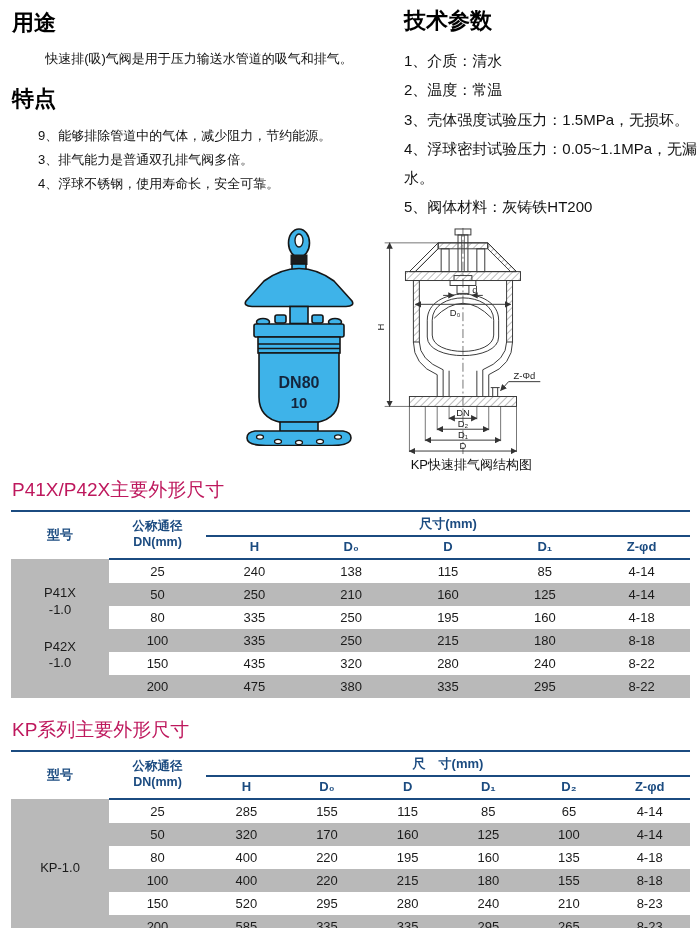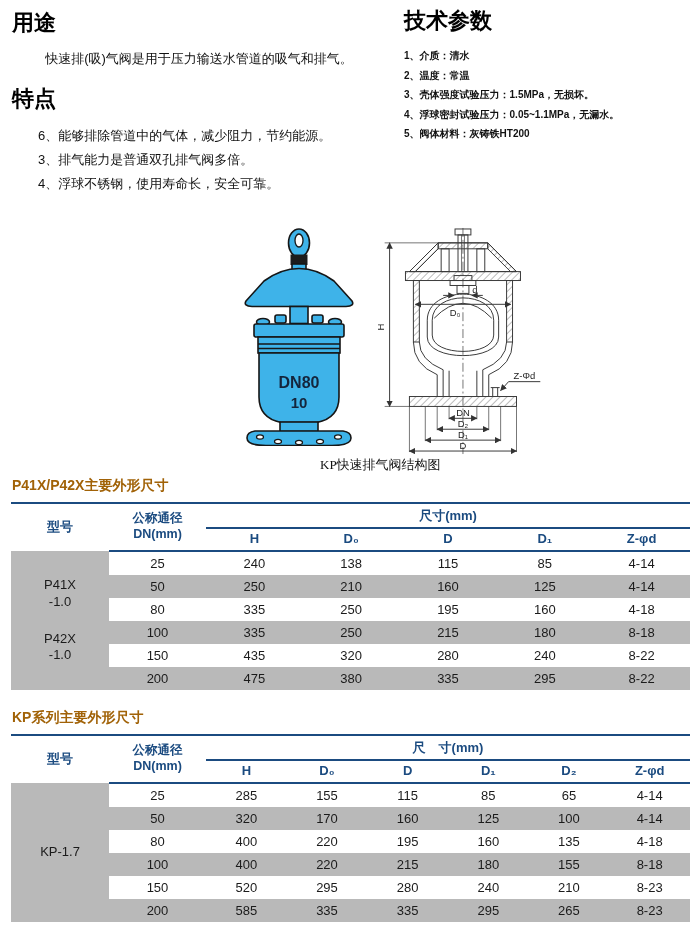--- a/index.html
+++ b/index.html
@@ -12,26 +12,26 @@
     width:700px;height:928px;position:relative;background:#fff;
     font-family:"Liberation Sans","DejaVu Sans",sans-serif;color:var(--ink);
     overflow:hidden;
   }
   .sec-title{font-size:22px;font-weight:bold;margin:0 0 10px 0;color:#000;}
   .indent-par{font-size:13px;line-height:1.75;text-indent:2em;margin:0;text-align:center;}
   #usage{position:absolute;left:12px;top:8px;width:348px;}
   #features{position:absolute;left:12px;top:84px;width:352px;}
   .feat-item{font-size:13px;line-height:1.85;text-indent:2em;}
   #tech{position:absolute;left:404px;top:6px;width:294px;}
-  .tech-item{font-size:10px;line-height:1.95;font-weight:bold;}
+  .tech-item{font-size:15px;line-height:1.95;}
   #valve-illustration{position:absolute;left:233px;top:227px;width:132px;height:219px;}
   #structure-diagram{position:absolute;left:374px;top:226px;width:170px;height:230px;}
-  #figure-caption{position:absolute;left:320px;top:456px;width:220px;text-align:left;font-size:13px;font-family:Liberation Serif, serif;}
+  #figure-caption{position:absolute;left:312px;top:456px;width:220px;text-align:right;font-size:13px;}
   #tables{position:absolute;left:0;top:477px;width:700px;}
-  .tbl-title{margin:0 0 7px 12px;font-size:14px;font-weight:bold;color:#a16207;}
+  .tbl-title{margin:0 0 7px 12px;font-size:19px;font-weight:normal;color:#be185d;}
   .tbl-title.second{margin-top:19px;}
   .tbl-holder{margin-left:11px;}
   table.spec{
     border-collapse:collapse;table-layout:fixed;width:679px;
     border-top:2px solid var(--blue);font-size:13px;
   }
   .spec th{
     color:var(--blue);font-weight:bold;text-align:center;vertical-align:middle;
     white-space:pre-line;line-height:1.25;padding:0;
   }
@@ -49,21 +49,21 @@
 <body>
 
 <div id="usage">
   <div class="sec-title">用途</div>
   <p class="indent-par">快速排(吸)气阀是用于压力输送水管道的吸气和排气。</p>
 </div>
 
 <div id="features">
   <div class="sec-title">特点</div>
   <div>
-      <div class="feat-item">6、能够排除管道中的气体，减少阻力，节约能源。</div>
+      <div class="feat-item">9、能够排除管道中的气体，减少阻力，节约能源。</div>
       <div class="feat-item">3、排气能力是普通双孔排气阀多倍。</div>
       <div class="feat-item">4、浮球不锈钢，使用寿命长，安全可靠。</div>
     </div>
 </div>
 
 <div id="tech">
   <div class="sec-title">技术参数</div>
   <div>
       <div class="tech-item">1、介质：清水</div>
       <div class="tech-item">2、温度：常温</div>
@@ -294,21 +294,21 @@
             <th class="th-dim">D₀</th>
             <th class="th-dim">D</th>
             <th class="th-dim">D₁</th>
             <th class="th-dim">D₂</th>
             <th class="th-dim">Z-φd</th>
           </tr>
         </thead>
         <tbody>
           <tr>
             <td class="model-cell" rowspan="6">
-              <div class="model-label">KP-1.7</div>
+              <div class="model-label">KP-1.0</div>
             </td>
             <td>25</td>
             <td>285</td>
             <td>155</td>
             <td>115</td>
             <td>85</td>
             <td>65</td>
             <td>4-14</td>
           </tr>
           <tr class="alt">

